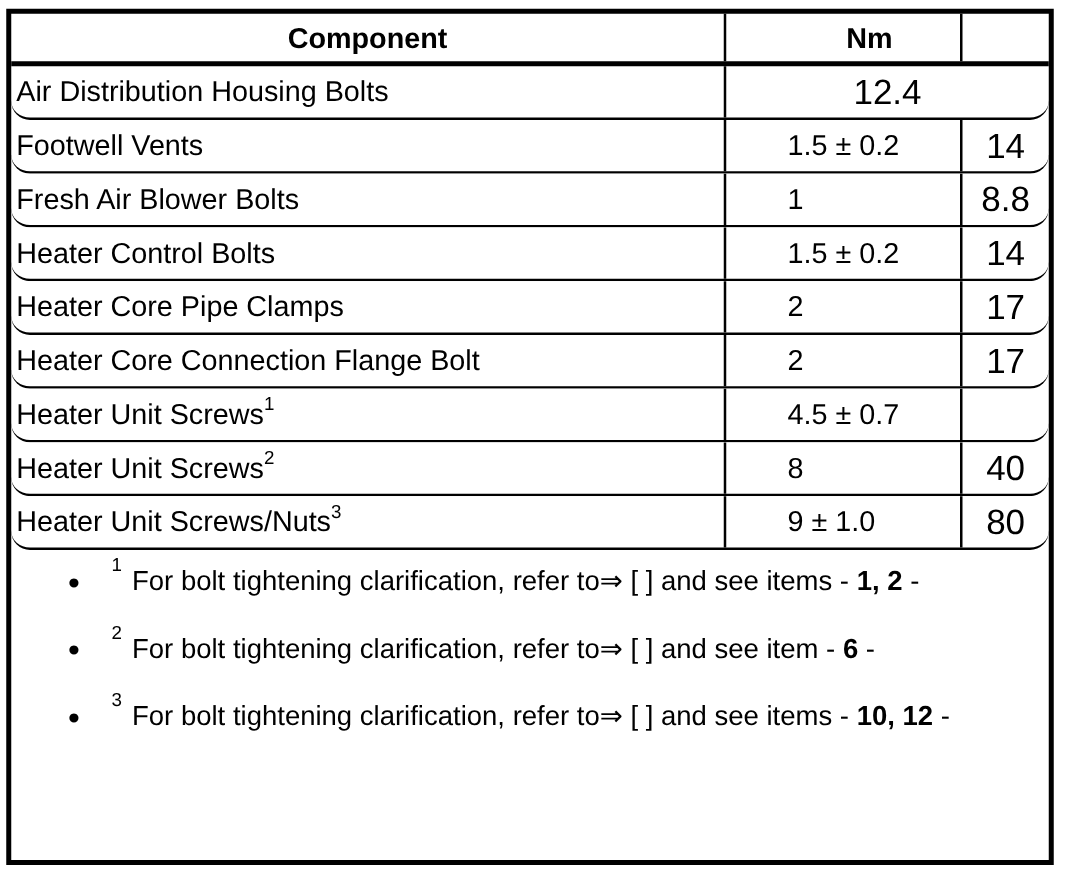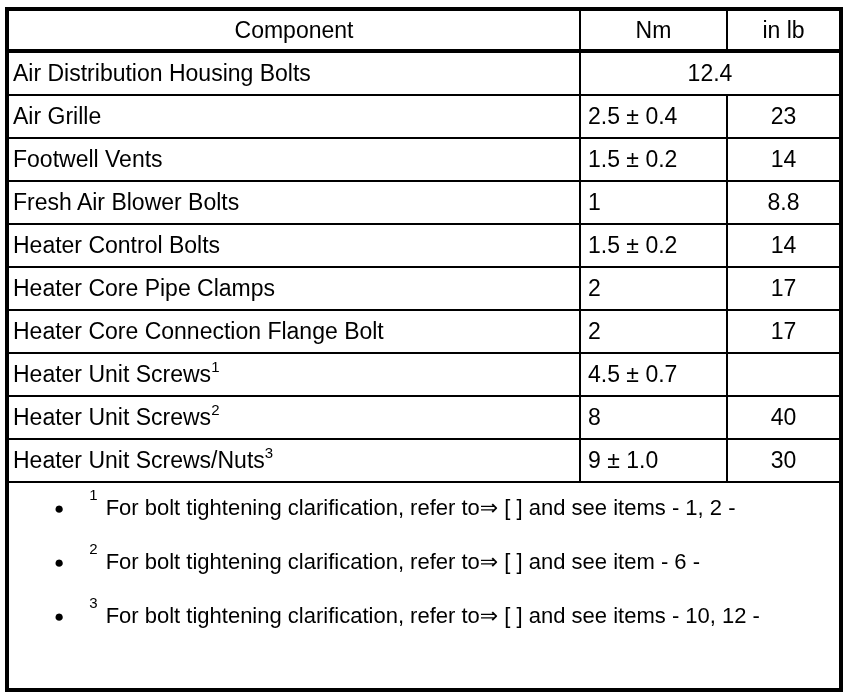--- a/index.html
+++ b/index.html
@@ -18,49 +18,51 @@
     border: 4px solid #000000;
     background: #ffffff;
     display: flex;
     flex-direction: column;
   }
 
   .thead {
     display: flex;
     height: 42px;
     border-bottom: 4px solid #000000;
-    font-weight: normal;
+    font-weight: bold;
   }
   .row {
     display: flex;
     height: 43px;
     border-bottom: 2px solid #000000;
+    border-radius: 15px;
   }
   .c1 {
     width: 572px;
     border-right: 2px solid #000000;
     display: flex;
     align-items: center;
     padding-left: 4px;
     font-size: 23px;
   }
   .c2 {
     width: 147px;
     border-right: 2px solid #000000;
     display: flex;
     align-items: center;
     padding-left: 7px;
     font-size: 23px;
+    margin-left: 42px;
   }
   .c3 {
     flex: 1;
     display: flex;
     align-items: center;
     justify-content: center;
-    font-size: 23px;
+    font-size: 28px;
   }
   .hc { justify-content: center; padding-left: 0; font-size: 23px; }
 
   sup.fnref {
     font-size: 15px;
     position: relative;
     top: -8px;
     line-height: 0;
   }
 
@@ -75,50 +77,41 @@
     margin-bottom: 24px;
     font-size: 22px;
     white-space: nowrap;
   }
   .bullet {
     font-size: 17px;
     margin-right: 25px;
     line-height: 1;
   }
   .fline sup.fnref { margin-right: 8px; top: -7px; }
-  .fbold { font-weight: normal; }
+  .fbold { font-weight: bold; }
 </style>
 </head>
 <body>
 
 <div class="page">
   <div class="table-frame">
 
     <div class="thead">
       <div class="c1 hc">Component</div>
       <div class="c2 hc">Nm</div>
-      <div class="c3 hc">in lb</div>
     </div>
 
     <div class="row">
       <div class="c1">
           <span>Air Distribution Housing Bolts</span>
           <sup class="fnref"></sup>
         </div>
       <div class="c3">12.4</div>
     </div>
 
-    <div class="row">
-      <div class="c1">
-          <span>Air Grille</span>
-          <sup class="fnref"></sup>
-        </div>
-      <div class="c2">2.5 ± 0.4</div>
-      <div class="c3">23</div>
-    </div>
 
     <div class="row">
       <div class="c1">
           <span>Footwell Vents</span>
           <sup class="fnref"></sup>
         </div>
       <div class="c2">1.5 ± 0.2</div>
       <div class="c3">14</div>
     </div>
 
@@ -174,21 +167,21 @@
       <div class="c2">8</div>
       <div class="c3">40</div>
     </div>
 
     <div class="row">
       <div class="c1">
           <span>Heater Unit Screws/Nuts</span>
           <sup class="fnref">3</sup>
         </div>
       <div class="c2">9 ± 1.0</div>
-      <div class="c3">30</div>
+      <div class="c3">80</div>
     </div>
 
     <div class="footnotes">
       <div class="fline">
         <span class="bullet">●</span>
         <span><sup class="fnref">1</sup><span>For bolt tightening clarification, refer to⇒ [ ] and see items - </span><span class="fbold">1, 2</span><span> -</span></span>
       </div>
       <div class="fline">
         <span class="bullet">●</span>
         <span><sup class="fnref">2</sup><span>For bolt tightening clarification, refer to⇒ [ ] and see item - </span><span class="fbold">6</span><span> -</span></span>

